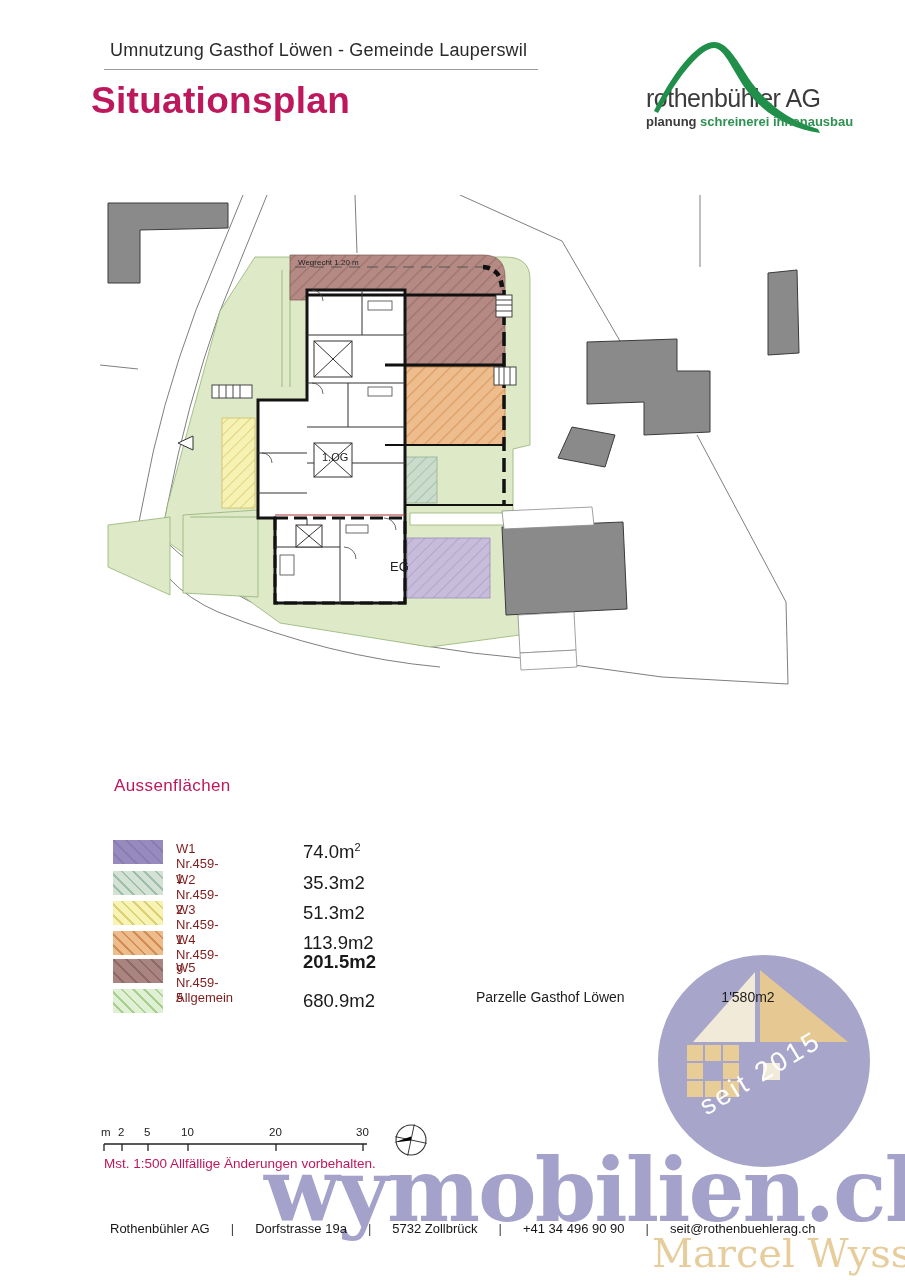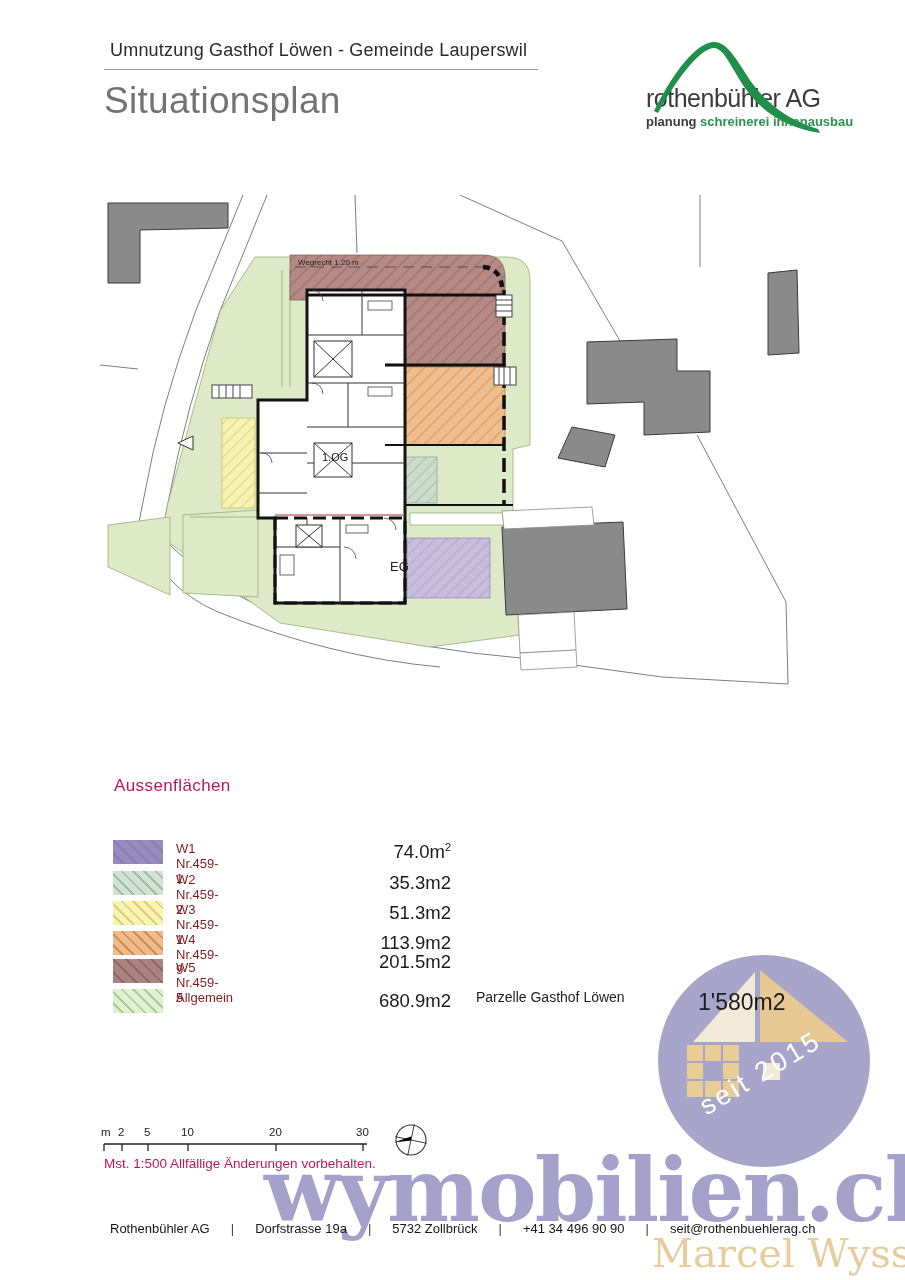--- a/index.html
+++ b/index.html
@@ -1,42 +1,42 @@
 <!DOCTYPE html>
 <html><head>
 <meta charset="utf-8">
 <style>
   html,body{margin:0;padding:0;}
   body{width:905px;height:1280px;position:relative;background:#fff;overflow:hidden;
        font-family:"Liberation Sans",sans-serif;color:#1c1c1c;}
   
   .proj{position:absolute;left:110px;top:40px;font-size:18px;color:#2a2a2a;letter-spacing:.2px;}
   .rule{position:absolute;left:104px;top:69px;width:434px;height:1px;background:#9a9a9a;}
-  .title{position:absolute;left:104px;top:80px;font-size:37px;font-weight:normal;color:#737373;letter-spacing:.3px;}
+  .title{position:absolute;left:91px;top:80px;font-size:37px;font-weight:bold;color:#be185d;letter-spacing:.3px;}
   
   .logo{position:absolute;left:638px;top:33px;width:220px;height:102px;}
   
   .plan{position:absolute;left:100px;top:195px;width:700px;height:510px;}
   
   .legend{position:absolute;left:113px;top:776px;width:700px;z-index:2;}
   .lg-head{position:absolute;left:1px;top:0;font-size:17px;letter-spacing:.4px;color:#be185d;}
   .lg-row{position:absolute;left:0;height:26px;}
   .sw{position:absolute;left:0;top:0;width:50px;height:24px;}
   .sw1{background:repeating-linear-gradient(45deg,#968abf 0 7px,#8a7eb0 7px 9px);}
   .sw2{background:repeating-linear-gradient(45deg,#d3e2d4 0 6px,#9fc0a8 6px 8px);}
   .sw3{background:repeating-linear-gradient(45deg,#f7f3b2 0 6px,#ddcf74 6px 8px);}
   .sw4{background:repeating-linear-gradient(45deg,#eebb8b 0 6px,#d28d52 6px 8px);}
   .sw5{background:repeating-linear-gradient(45deg,#aa8480 0 7px,#8d6a66 7px 9px);}
   .sw6{background:repeating-linear-gradient(45deg,#dff0d5 0 6px,#a9cf8f 6px 8px);}
   .lg-label{position:absolute;left:63px;top:1px;font-size:13px;color:#7f1d1d;}
-  .lg-val{position:absolute;left:208px;top:1px;width:130px;text-align:right;font-size:18.5px;color:#1a1a1a;}
+  .lg-val{position:absolute;left:190px;top:1px;width:130px;font-size:18.5px;color:#1a1a1a;}
   .lg-val sup{font-size:11px;}
-  .vshift{top:-8px;}
+  .vshift{top:-8px;font-weight:bold;}
   .parz-label{position:absolute;left:363px;top:213px;font-size:14px;}
-  .parz-val{position:absolute;left:585px;top:213px;width:100px;text-align:left;font-size:23px;}
+  .parz-val{position:absolute;left:585px;top:213px;width:100px;text-align:center;font-size:14px;}
   
   .badge{position:absolute;left:658px;top:955px;width:212px;height:212px;z-index:1;}
   .badge-circle{position:absolute;left:0;top:0;width:212px;height:212px;border-radius:50%;background:#a7a5c9;}
   .seit{position:absolute;left:44px;top:138px;font-size:27px;color:#fff;letter-spacing:3px;
         transform:rotate(-31deg);transform-origin:left center;font-family:"Liberation Sans",sans-serif;}
   
   .scalebar{position:absolute;left:100px;top:1122px;}
   .compass{position:absolute;left:392px;top:1121px;}
   .mst{position:absolute;left:104px;top:1156px;font-size:13.5px;color:#be185d;}
   

